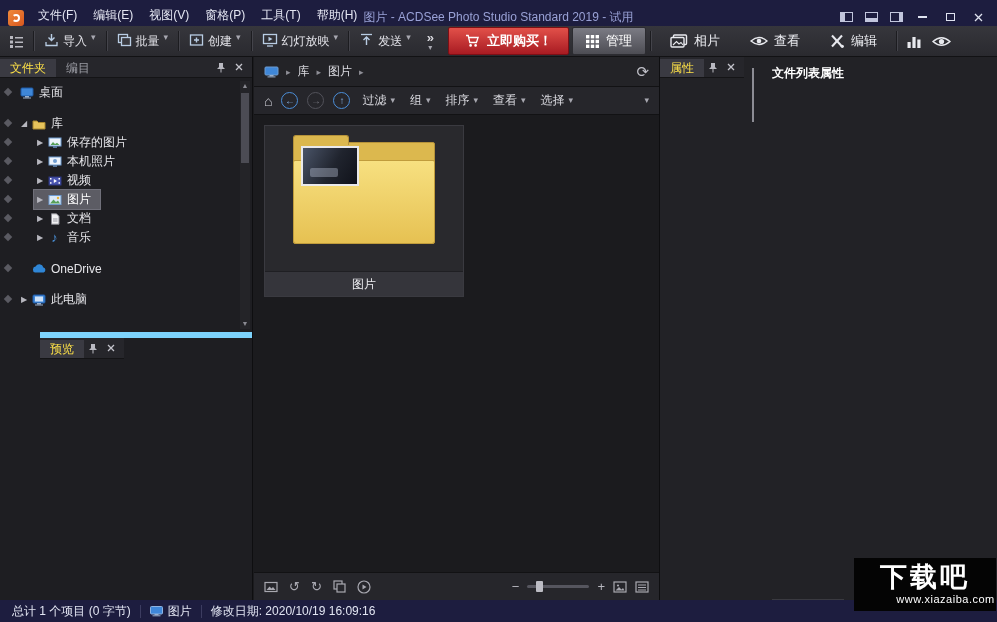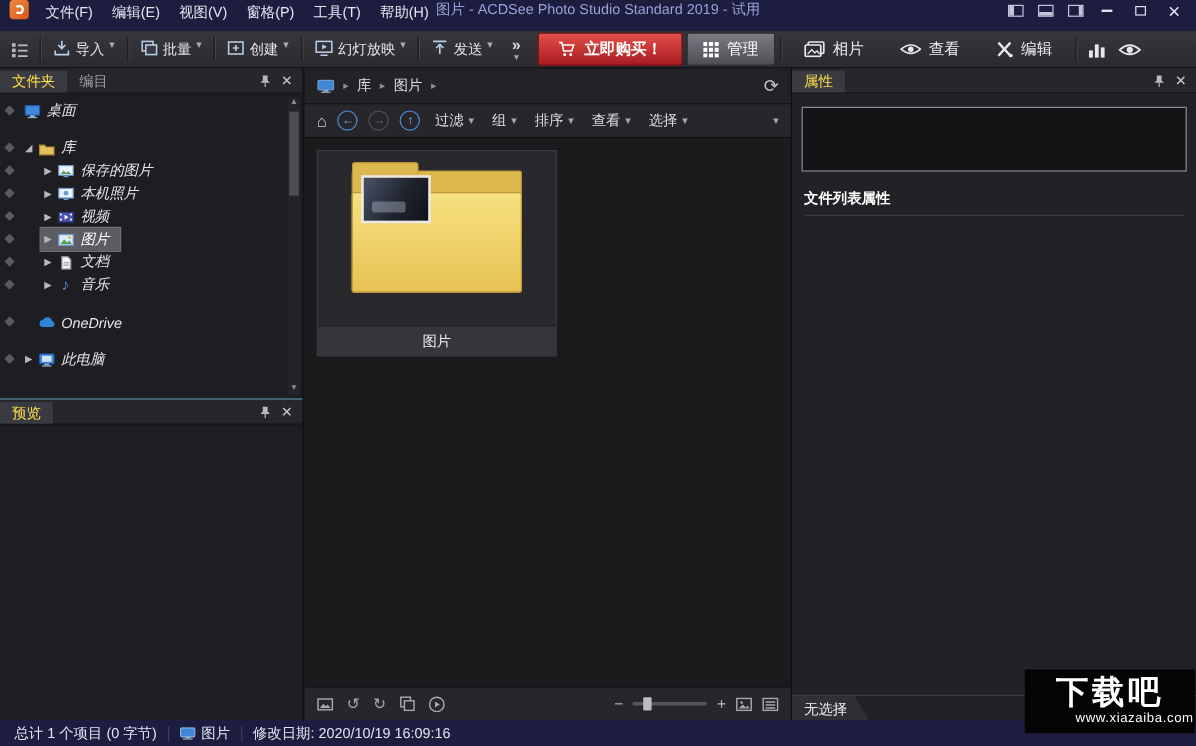--- a/index.html
+++ b/index.html
@@ -3,21 +3,21 @@
 <meta charset="utf-8">
 <style>
   *{box-sizing:border-box;margin:0;padding:0;}
   html,body{width:997px;height:622px;background:#000;}
   .app{position:relative;width:997px;height:622px;overflow:hidden;
        font-family:"Liberation Sans","DejaVu Sans",sans-serif;font-size:12px;color:#d8d8dc;
        background:#1b1b1e;user-select:none;}
 
   
   .titlebar{position:absolute;top:0;left:0;right:0;height:26px;background:#1d1d3f;
-            display:flex;align-items:flex-start;padding:0 6px;}
+            display:flex;align-items:flex-end;padding:0 6px;}
   .app-logo{width:16px;height:16px;border-radius:3px;margin:0 6px 0 2px;flex:0 0 auto;
             background:linear-gradient(135deg,#f08a3c,#d8571e);position:relative;}
   .app-logo::after{content:"";position:absolute;inset:4px;border-radius:50%;
             border:2px solid #fff;border-left-color:transparent;}
   .menu-item{padding:2px 8px;color:#e4e6f2;cursor:default;}
   .window-title{position:absolute;left:0;right:0;text-align:center;color:#99a1d6;pointer-events:none;white-space:nowrap;}
   .win-controls{margin-left:auto;display:flex;align-items:center;gap:3px;z-index:2;}
   .layout-btn{width:22px;height:17px;display:flex;align-items:center;justify-content:center;}
   .layout-glyph{width:13px;height:10px;border:1px solid #c2c6dd;position:relative;}
   .lg1::after{content:"";position:absolute;left:0;top:0;bottom:0;width:4px;background:#c2c6dd;}
@@ -51,22 +51,22 @@
                 display:flex;align-items:flex-end;padding:0 4px 0 0;}
   .tab{padding:3px 10px 3px;color:#9b9ca4;line-height:1;}
   .tab.active{background:#3a3a42;color:#fde047;}
   .ph-spacer{flex:1;}
   .ph-icon{width:18px;height:18px;display:flex;align-items:center;justify-content:center;align-self:center;}
 
   
   .left-col{position:absolute;left:0;top:57px;width:253px;bottom:22px;display:flex;flex-direction:column;
             background:#1e1e22;border-right:1px solid #0e0e10;}
   .folders-panel{height:275px;display:flex;flex-direction:column;}
-  .preview-panel{flex:1;display:flex;flex-direction:column;border-top:1px solid #7dd3fc;}
-  .panel-body{flex:1;background:#1e1e22;position:relative;font-style:italic;}
+  .preview-panel{flex:1;display:flex;flex-direction:row;border-top:6px solid #7dd3fc;margin-left:40px;}
+  .panel-body{flex:1;background:#1e1e22;position:relative;}
   .tree{padding:5px 14px 5px 0;position:relative;height:100%;overflow:hidden;}
   .tree-row{position:relative;display:flex;align-items:center;height:19px;}
   .esel{position:absolute;left:5px;top:6px;width:6px;height:6px;background:#5a5a62;transform:rotate(45deg);}
   .row-core{display:flex;align-items:center;height:19px;padding-right:9px;}
   .lv0 .row-core{margin-left:18px;}
   .lv1 .row-core{margin-left:34px;}
   .tarrow{width:12px;font-size:8px;color:#b6b6be;text-align:center;flex:0 0 auto;}
   .tarrow.blank{visibility:hidden;}
   .ticon{width:17px;display:flex;justify-content:center;margin-right:4px;flex:0 0 auto;}
   .tlabel{color:#e6e6ea;white-space:nowrap;}
@@ -117,21 +117,21 @@
   .cbottom-bar{height:28px;background:#26262b;border-top:1px solid #121214;
                display:flex;align-items:center;padding:0 10px;gap:11px;}
   .cb-icon{color:#a8a8b0;font-size:13px;line-height:1;display:flex;align-items:center;}
   .cb-right{margin-left:auto;display:flex;align-items:center;gap:8px;}
   .zoom-glyph{color:#b8b8c0;font-size:13px;line-height:1;}
   .slider-track{width:62px;height:3px;background:#55555e;border-radius:2px;position:relative;}
   .slider-thumb{position:absolute;left:9px;top:-4px;width:7px;height:11px;background:#bcbcc4;border-radius:1px;}
 
   
   .right-col{position:absolute;right:0;top:57px;width:337px;bottom:22px;background:#222226;
-             display:flex;flex-direction:column;}
+             display:flex;flex-direction:row;}
   .prop-box{margin:11px 8px 6px;height:54px;background:#141416;border:1px solid #8c8c94;}
   .prop-title{margin:8px 10px 0;padding-bottom:5px;font-weight:bold;color:#fff;border-bottom:1px solid #3a3a40;}
   .prop-rows{margin:5px 10px;}
   .prop-row{display:flex;height:17px;align-items:center;}
   .prop-label{width:62px;font-weight:bold;color:#ececf0;}
   .prop-value{color:#e2e2e6;}
   .sel-bar{margin-top:auto;border-top:1px solid #3c3c42;display:flex;height:21px;}
   .sel-tab{background:#2f2f35;color:#ececf0;padding:3px 18px 0 10px;
            clip-path:polygon(0 0,calc(100% - 12px) 0,100% 100%,0 100%);}
 

